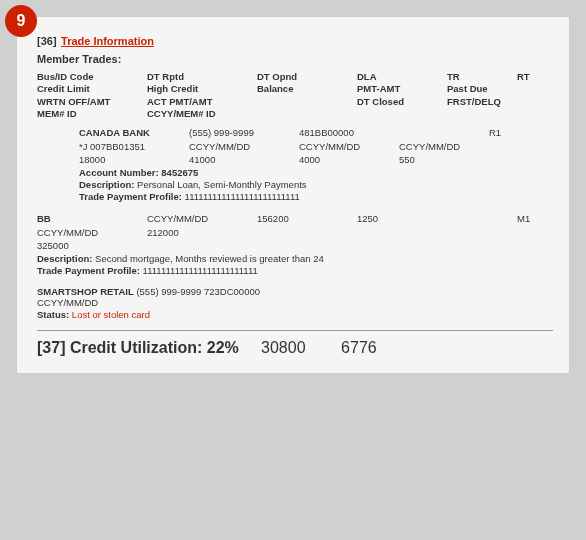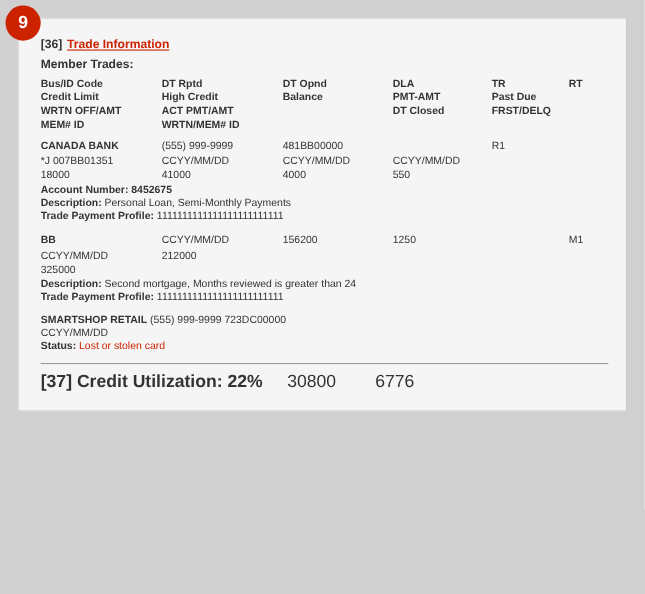--- a/index.html
+++ b/index.html
@@ -128,21 +128,21 @@
       <div class="header-cell">
         <div>Bus/ID Code</div>
         <div>Credit Limit</div>
         <div>WRTN OFF/AMT</div>
         <div>MEM# ID</div>
       </div>
       <div class="header-cell">
         <div>DT Rptd</div>
         <div>High Credit</div>
         <div>ACT PMT/AMT</div>
-        <div>WRTN/MEM# ID</div>
+        <div>CCYY/MEM# ID</div>
       </div>
       <div class="header-cell">
         <div>DT Opnd</div>
         <div>Balance</div>
       </div>
       <div class="header-cell">
         <div>DLA</div>
         <div>PMT-AMT</div>
         <div>DT Closed</div>
       </div>
@@ -150,21 +150,21 @@
         <div>TR</div>
         <div>Past Due</div>
         <div>FRST/DELQ</div>
       </div>
       <div class="header-cell">
         <div>RT</div>
       </div>
     </div>
 
     
-    <div class="trade-block" style="margin-top:6px;">
+    <div class="trade-block" style="margin-top:6px;margin-left:42px;">
       <div class="trade-row">
         <div class="trade-cell">
           <span class="trade-name">CANADA BANK</span><br>
           <span>*J 007BB01351</span><br>
           <span>18000</span>
         </div>
         <div class="trade-cell">
           <span>(555) 999-9999</span><br>
           <span>CCYY/MM/DD</span><br>
           <span>41000</span>

